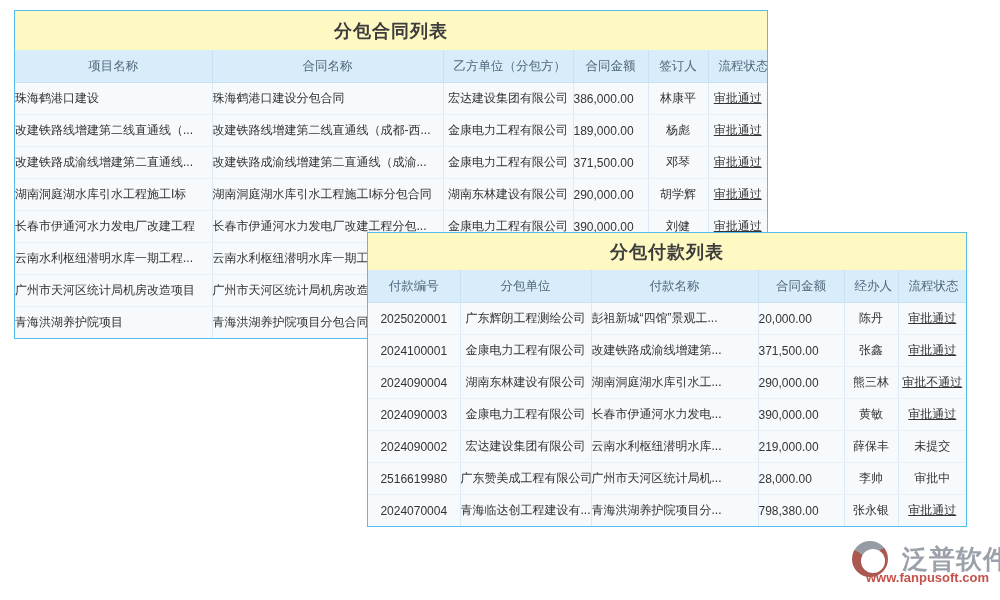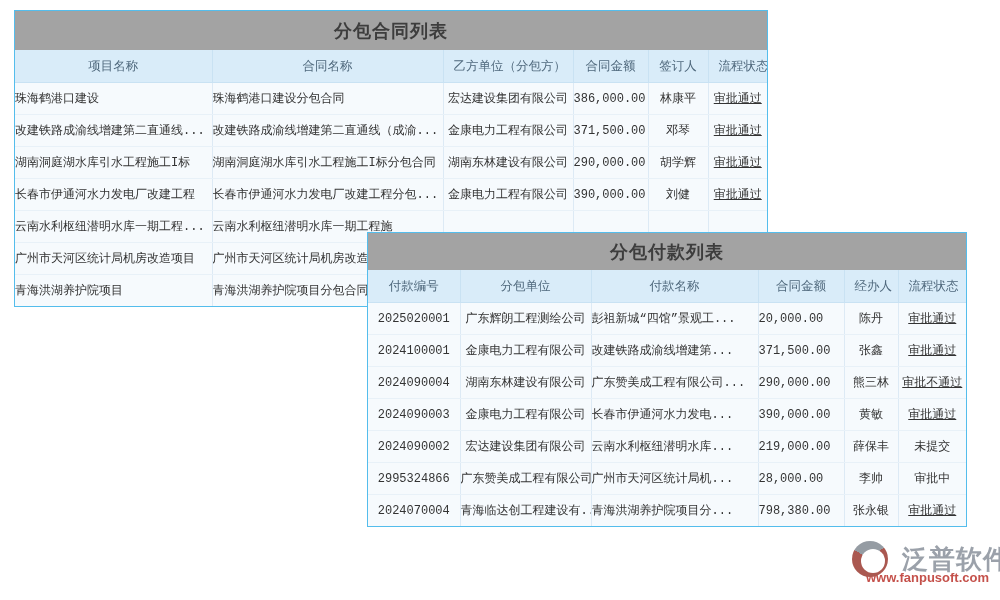--- a/index.html
+++ b/index.html
@@ -2,23 +2,22 @@
 <html style="--panel-border: #54bdec; --header-bg: #d9ecf9; --header-text: #50697d; --row-bg: #f6fafd; --link-blue: #4796d8; --amount-text: #3a3a3a; --title-text: #3d3d3d; --status-approved: #2fad52; --status-rejected: #e8443a; --status-pending: #f7a52b; --status-void: #9c32b4; --status-unsubmitted: #4a5ed0; --watermark-brand: #939aa3; --watermark-url: #c0433c; --watermark-logo-red: #a34a42; --watermark-logo-gray: #8d949c;"><head>
 <meta charset="utf-8">
 <style>
   html,body{margin:0;padding:0}
   body{
     width:1000px;height:600px;position:relative;overflow:hidden;
     background:#ffffff;
     font-family:"Liberation Sans","DejaVu Sans",sans-serif;
   }
   .panel{
-    position:absolute;background:#a3a3a3;
+    position:absolute;background:#fef9c3;
     border:1px solid var(--panel-border,#54bdec);
-    font-family:Liberation Mono, monospace;
   }
   #contract-panel{left:14px;top:10px;width:752px;z-index:1}
   #payment-panel{left:367px;top:232px;width:598px;z-index:2}
   .panel-title{
     height:39px;display:flex;align-items:center;justify-content:center;
     font-size:18px;font-weight:bold;color:var(--title-text,#3d3d3d);letter-spacing:1px;
   }
   #payment-panel .panel-title{height:37px}
   table.grid{border-collapse:collapse;table-layout:fixed;width:100%}
   table.grid th{
@@ -96,20 +95,28 @@
     <tbody id="contract-body">
         <tr>
           <td class="c-left c-link">珠海鹤港口建设</td>
           <td class="c-left c-link">珠海鹤港口建设分包合同</td>
           <td class="c-center c-link">宏达建设集团有限公司</td>
           <td class="c-amt">386,000.00</td>
           <td class="c-center c-link">林康平</td>
           <td class="c-status st-ok">审批通过</td>
         </tr>
         <tr>
+          <td class="c-left c-link">改建铁路线增建第二线直通线（...</td>
+          <td class="c-left c-link">改建铁路线增建第二线直通线（成都-西...</td>
+          <td class="c-center c-link">金康电力工程有限公司</td>
+          <td class="c-amt">189,000.00</td>
+          <td class="c-center c-link">杨彪</td>
+          <td class="c-status st-ok">审批通过</td>
+        </tr>
+        <tr>
           <td class="c-left c-link">改建铁路成渝线增建第二直通线...</td>
           <td class="c-left c-link">改建铁路成渝线增建第二直通线（成渝...</td>
           <td class="c-center c-link">金康电力工程有限公司</td>
           <td class="c-amt">371,500.00</td>
           <td class="c-center c-link">邓琴</td>
           <td class="c-status st-ok">审批通过</td>
         </tr>
         <tr>
           <td class="c-left c-link">湖南洞庭湖水库引水工程施工I标</td>
           <td class="c-left c-link">湖南洞庭湖水库引水工程施工I标分包合同</td>
@@ -188,21 +195,21 @@
           <td class="c-center c-link">2024100001</td>
           <td class="c-center c-link">金康电力工程有限公司</td>
           <td class="c-left c-link">改建铁路成渝线增建第...</td>
           <td class="c-amt">371,500.00</td>
           <td class="c-center c-link">张鑫</td>
           <td class="c-status st-ok">审批通过</td>
         </tr>
         <tr>
           <td class="c-center c-link">2024090004</td>
           <td class="c-center c-link">湖南东林建设有限公司</td>
-          <td class="c-left c-link">广东赞美成工程有限公司...</td>
+          <td class="c-left c-link">湖南洞庭湖水库引水工...</td>
           <td class="c-amt">290,000.00</td>
           <td class="c-center c-link">熊三林</td>
           <td class="c-status st-no">审批不通过</td>
         </tr>
         <tr>
           <td class="c-center c-link">2024090003</td>
           <td class="c-center c-link">金康电力工程有限公司</td>
           <td class="c-left c-link">长春市伊通河水力发电...</td>
           <td class="c-amt">390,000.00</td>
           <td class="c-center c-link">黄敏</td>
@@ -210,21 +217,21 @@
         </tr>
         <tr>
           <td class="c-center c-link">2024090002</td>
           <td class="c-center c-link">宏达建设集团有限公司</td>
           <td class="c-left c-link">云南水利枢纽潜明水库...</td>
           <td class="c-amt">219,000.00</td>
           <td class="c-center c-link">薛保丰</td>
           <td class="c-status st-new">未提交</td>
         </tr>
         <tr>
-          <td class="c-center c-link">2995324866</td>
+          <td class="c-center c-link">2516619980</td>
           <td class="c-center c-link">广东赞美成工程有限公司</td>
           <td class="c-left c-link">广州市天河区统计局机...</td>
           <td class="c-amt">28,000.00</td>
           <td class="c-center c-link">李帅</td>
           <td class="c-status st-mid">审批中</td>
         </tr>
         <tr>
           <td class="c-center c-link">2024070004</td>
           <td class="c-center c-link">青海临达创工程建设有...</td>
           <td class="c-left c-link">青海洪湖养护院项目分...</td>

